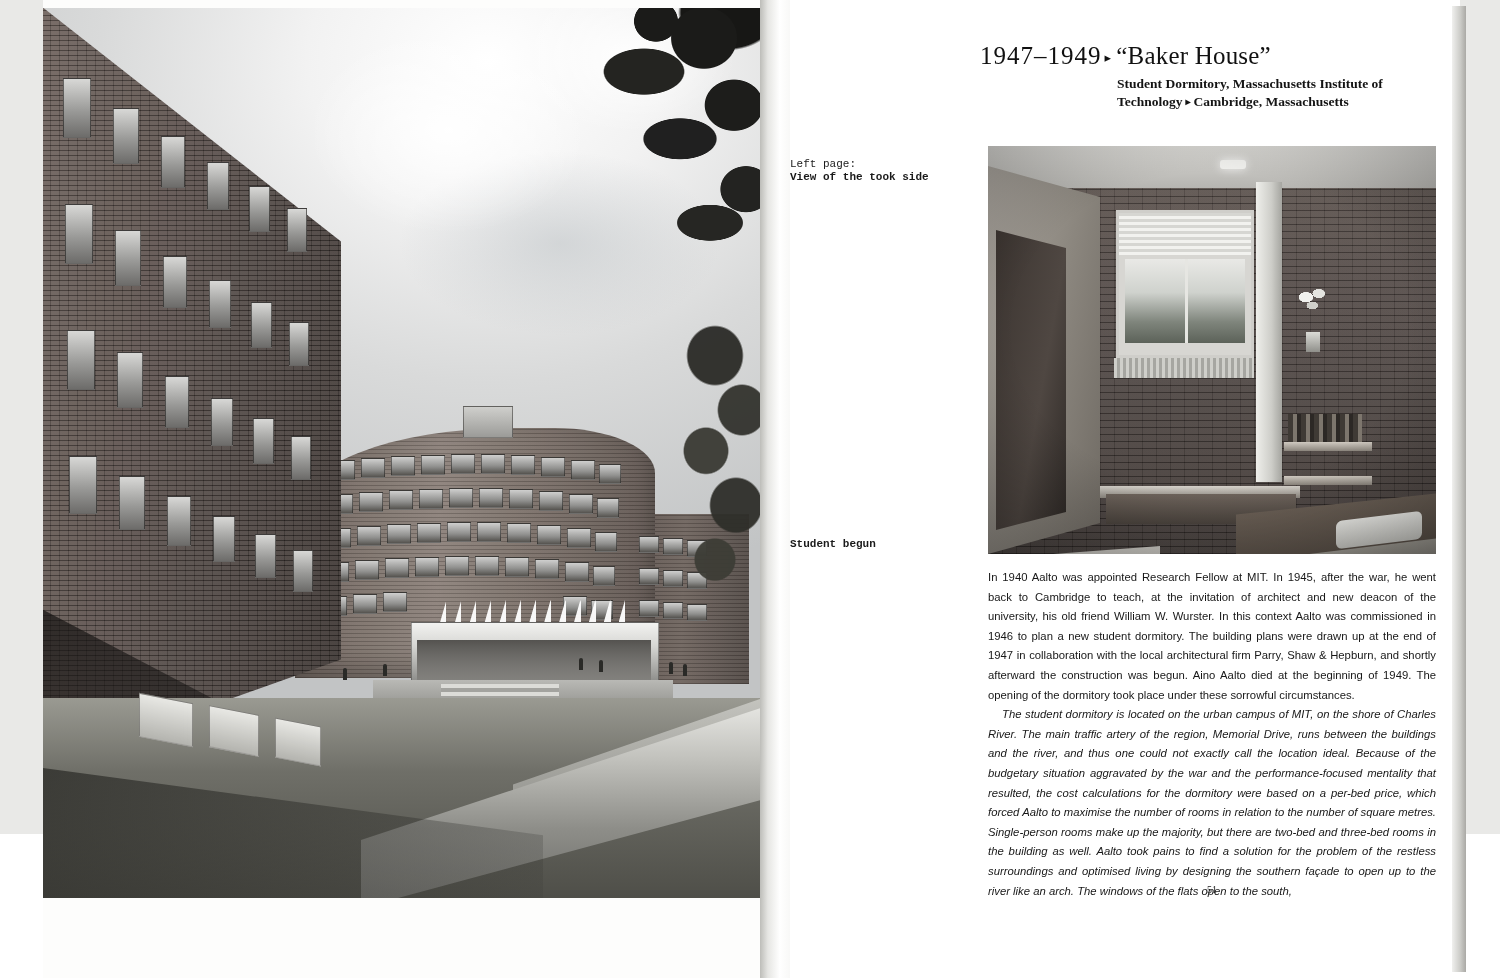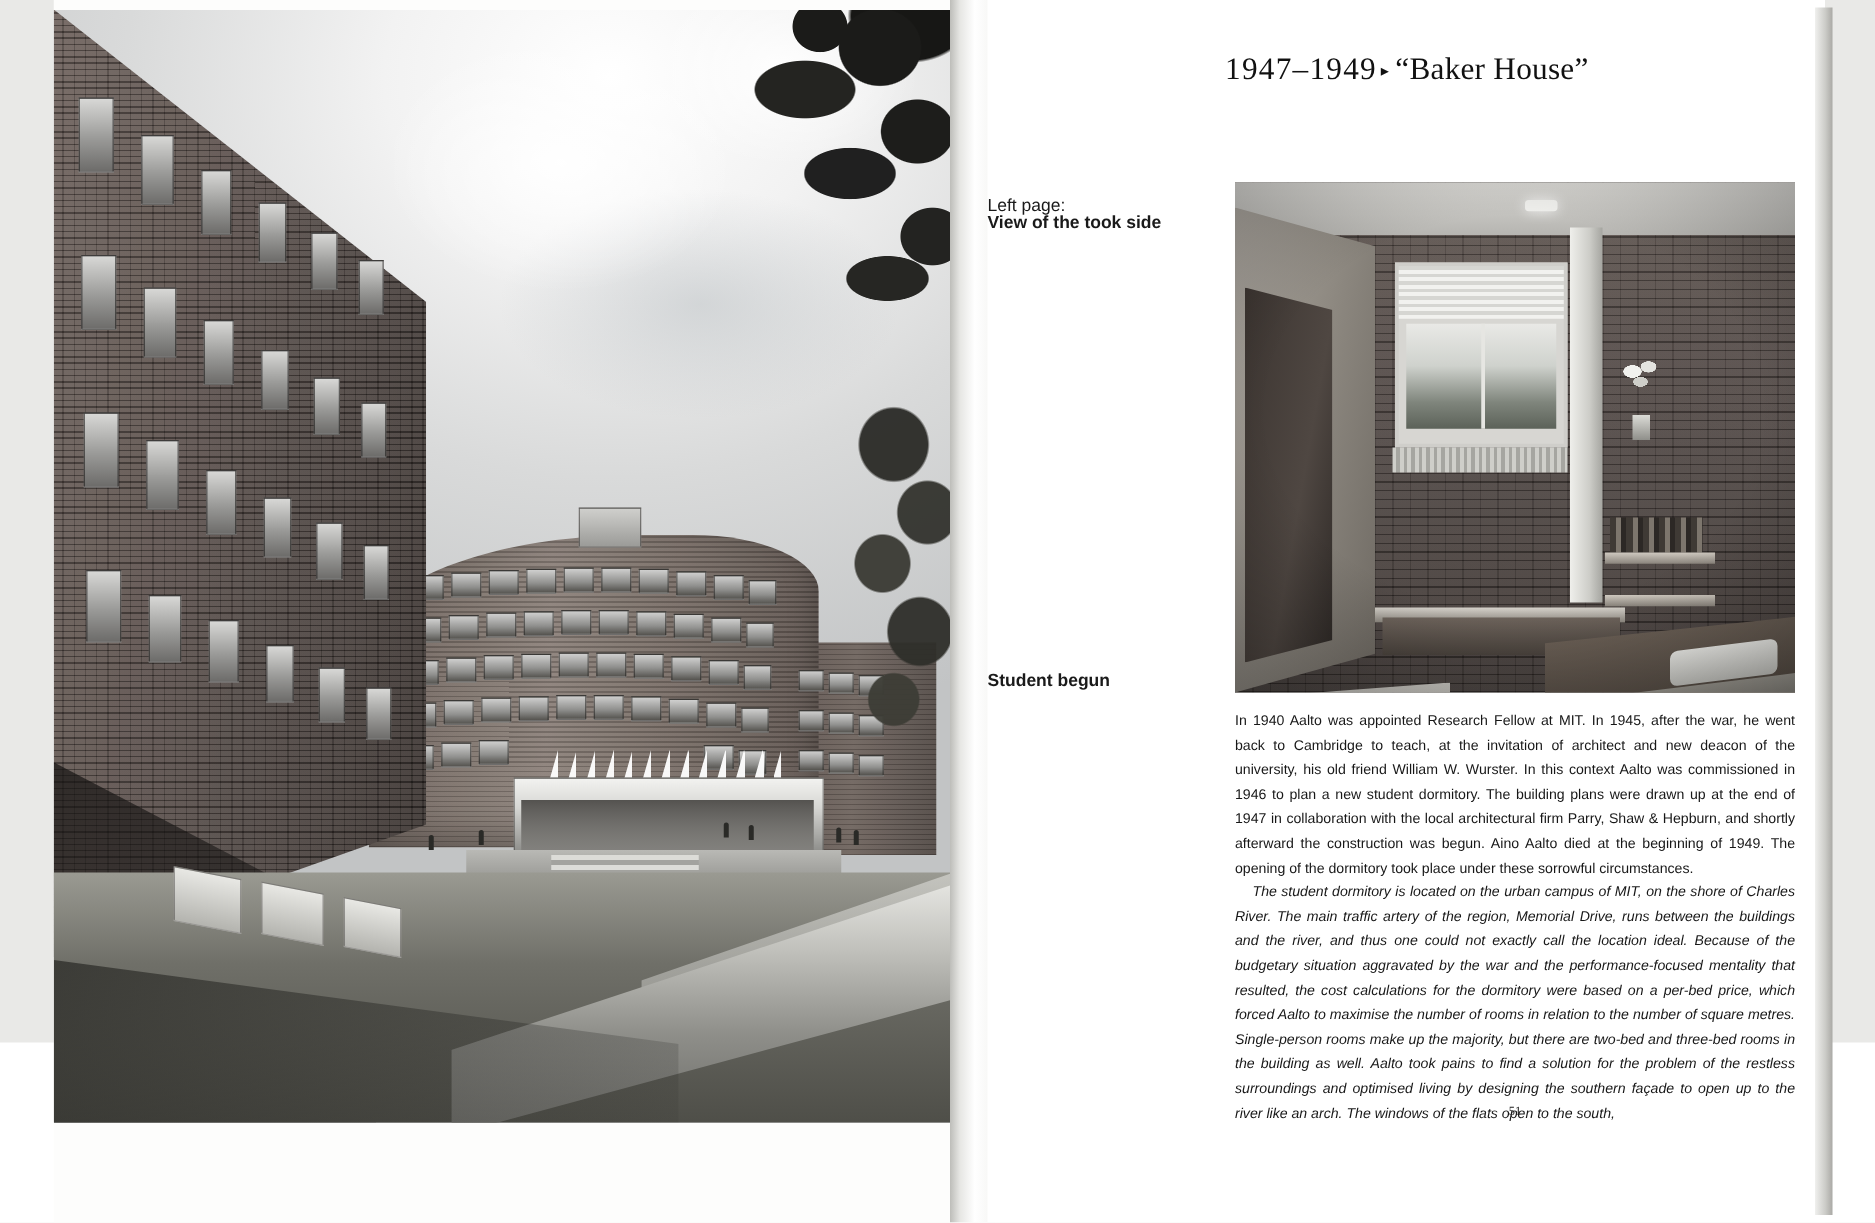--- a/index.html
+++ b/index.html
@@ -309,22 +309,22 @@
     font-weight: bold;
     font-size: 13.5px;
     line-height: 18px;
     color: #141414;
     width: 285px;
   }
   .head-sub .tri { font-size: 10px; vertical-align: 1px; margin: 0 3px; }
 
   .caption {
     position: absolute;
-    font-family: Liberation Sans, sans-serif;
-    font-size: 14px;
+    font-family: Liberation Mono, monospace;
+    font-size: 11px;
     line-height: 13px;
     color: #1a1a1a;
   }
   .caption .lead { font-weight: normal; }
   .caption .bold { font-weight: bold; }
 
   .cap-left { left: 0px; top: 158px; width: 150px; }
   .cap-room { left: 0px; top: 538px; width: 150px; }
 
   
@@ -603,20 +603,24 @@
     </div>
   </div>
 
   <div class="gutter"></div>
 
   <div class="page-right">
 
     <div class="head">
       <div class="head-title">
         <span class="years">1947–1949</span><span class="tri">▸</span><span>“Baker House”</span>
+      </div>
+      <div class="head-sub">
+        <span>Student Dormitory, Massachusetts Institute of</span><br>
+        <span>Technology</span><span class="tri">▸</span><span>Cambridge, Massachusetts</span>
       </div>
     </div>
 
     <div class="caption cap-left">
       <span class="lead">Left page:</span><br>
       <span class="bold">View of the took side</span>
     </div>
 
     <div class="caption cap-room">
       <span class="bold">Student begun</span>

